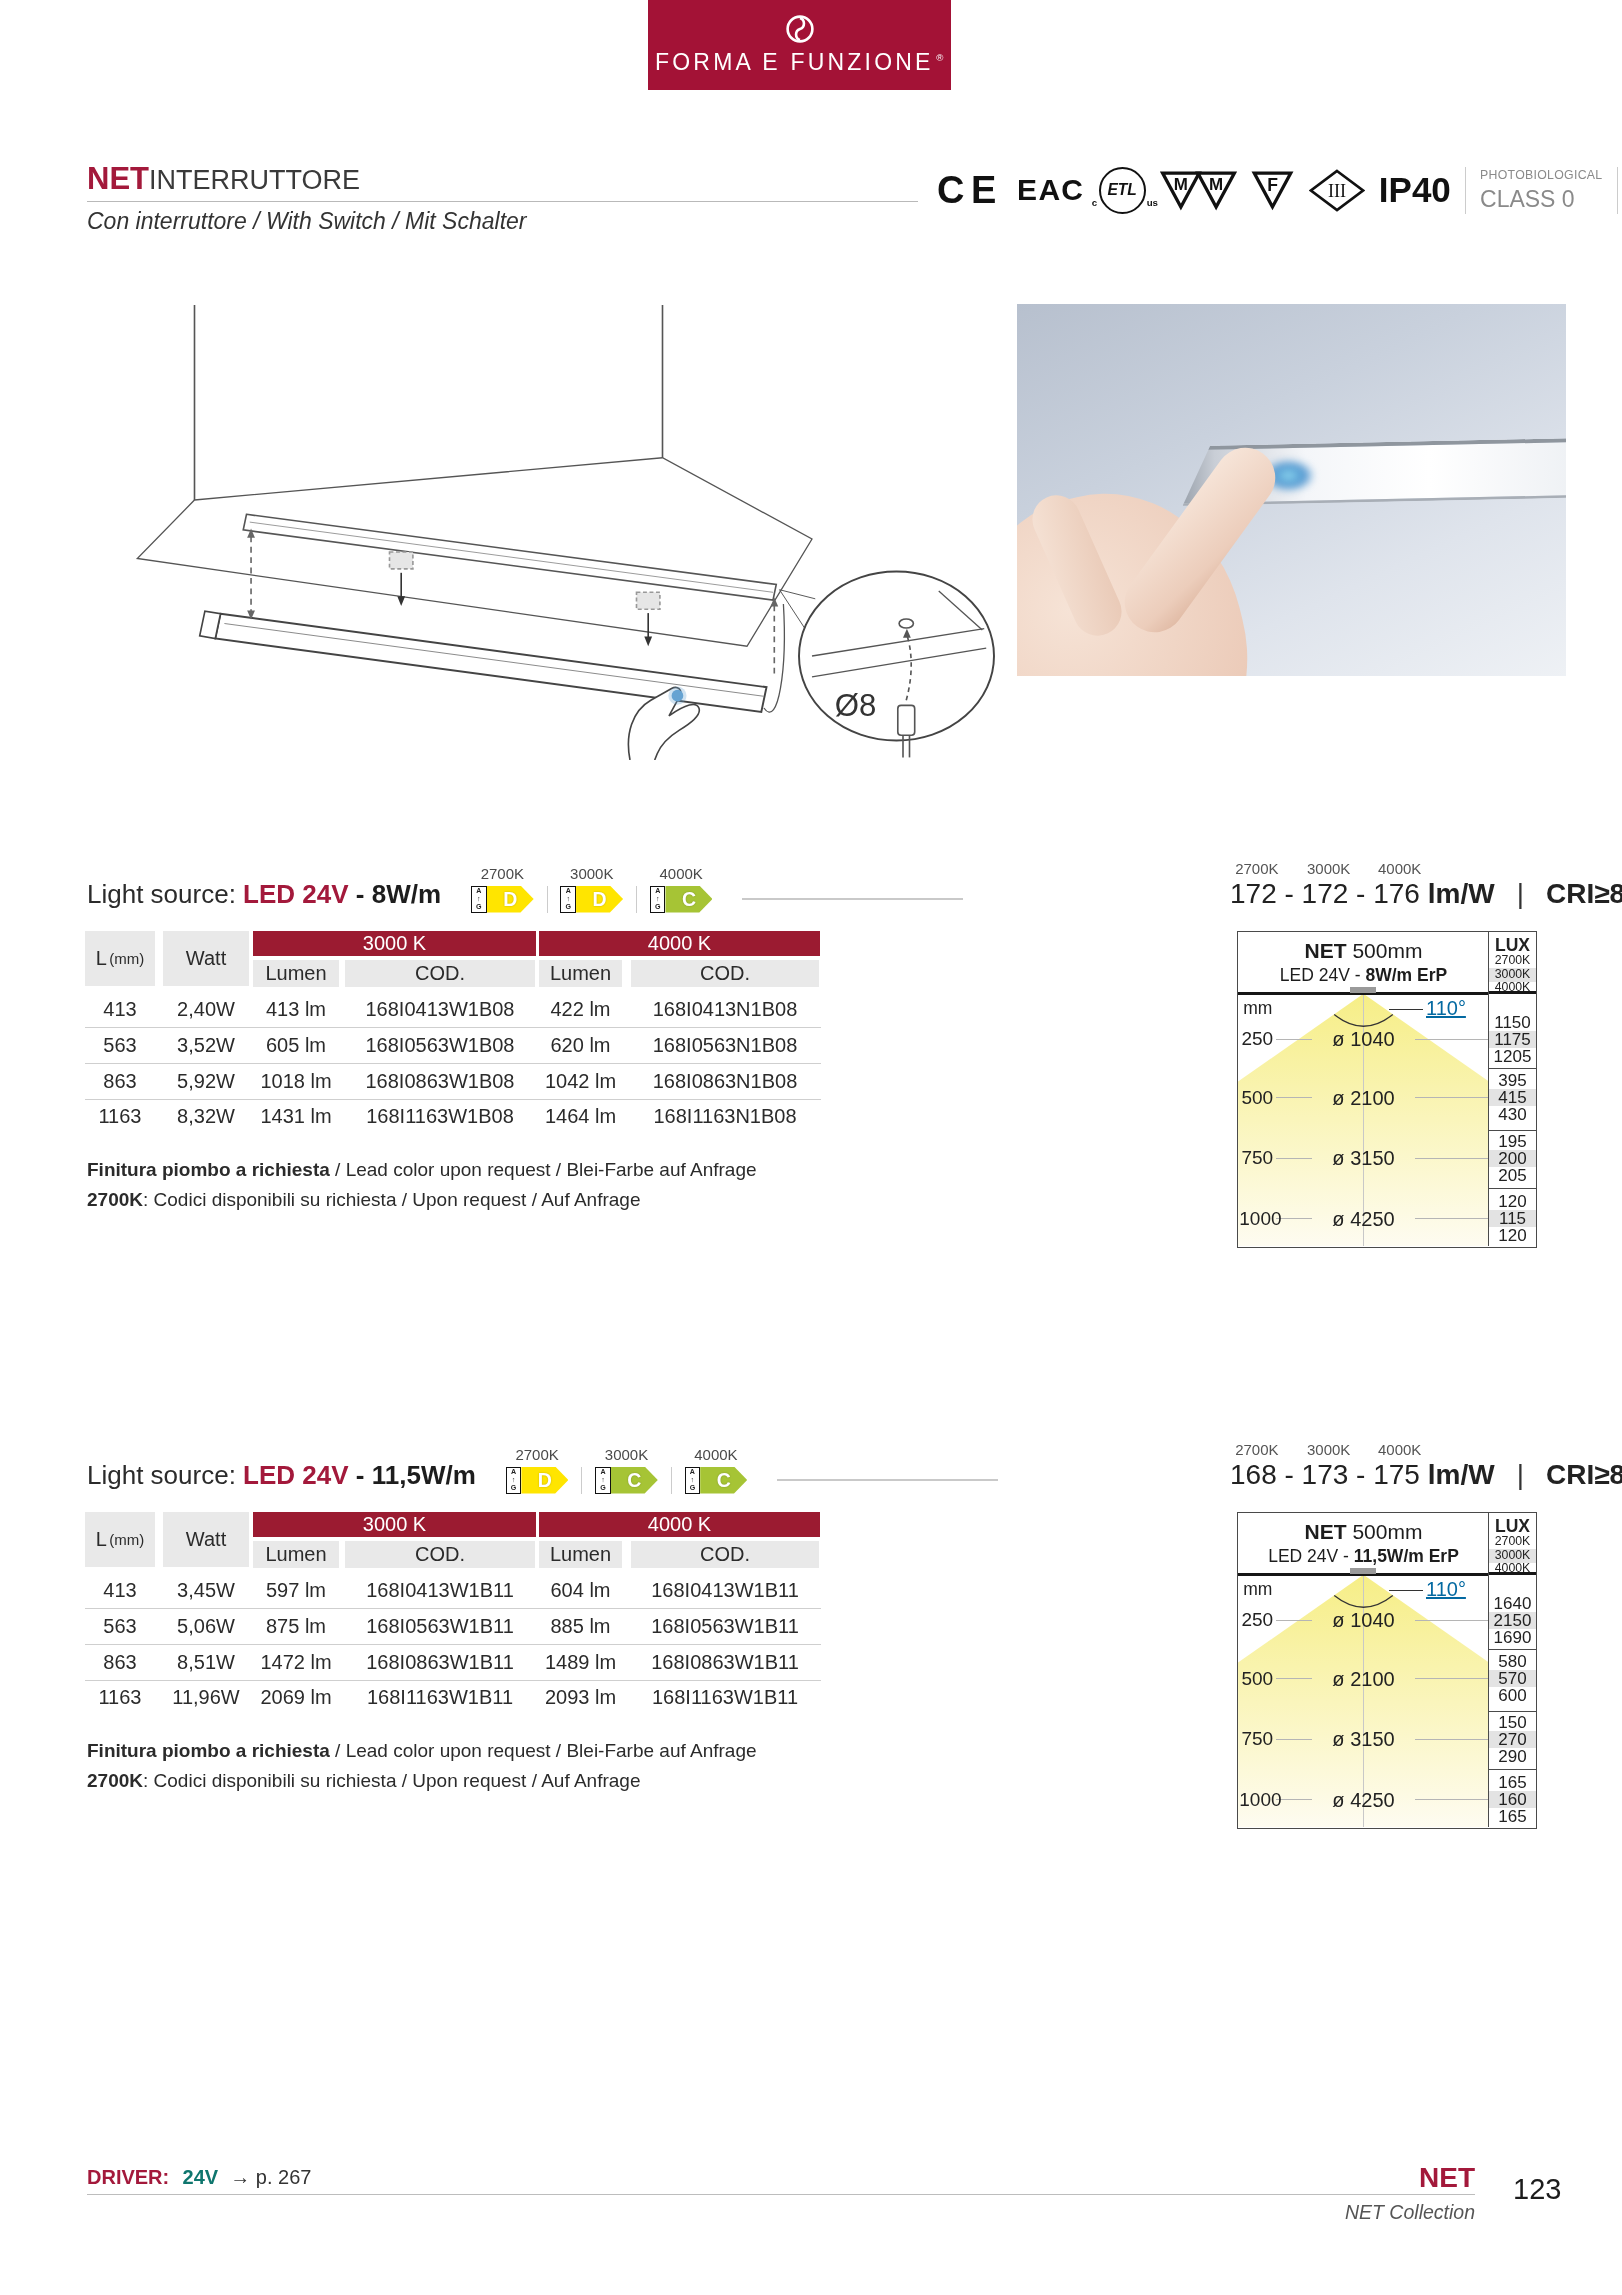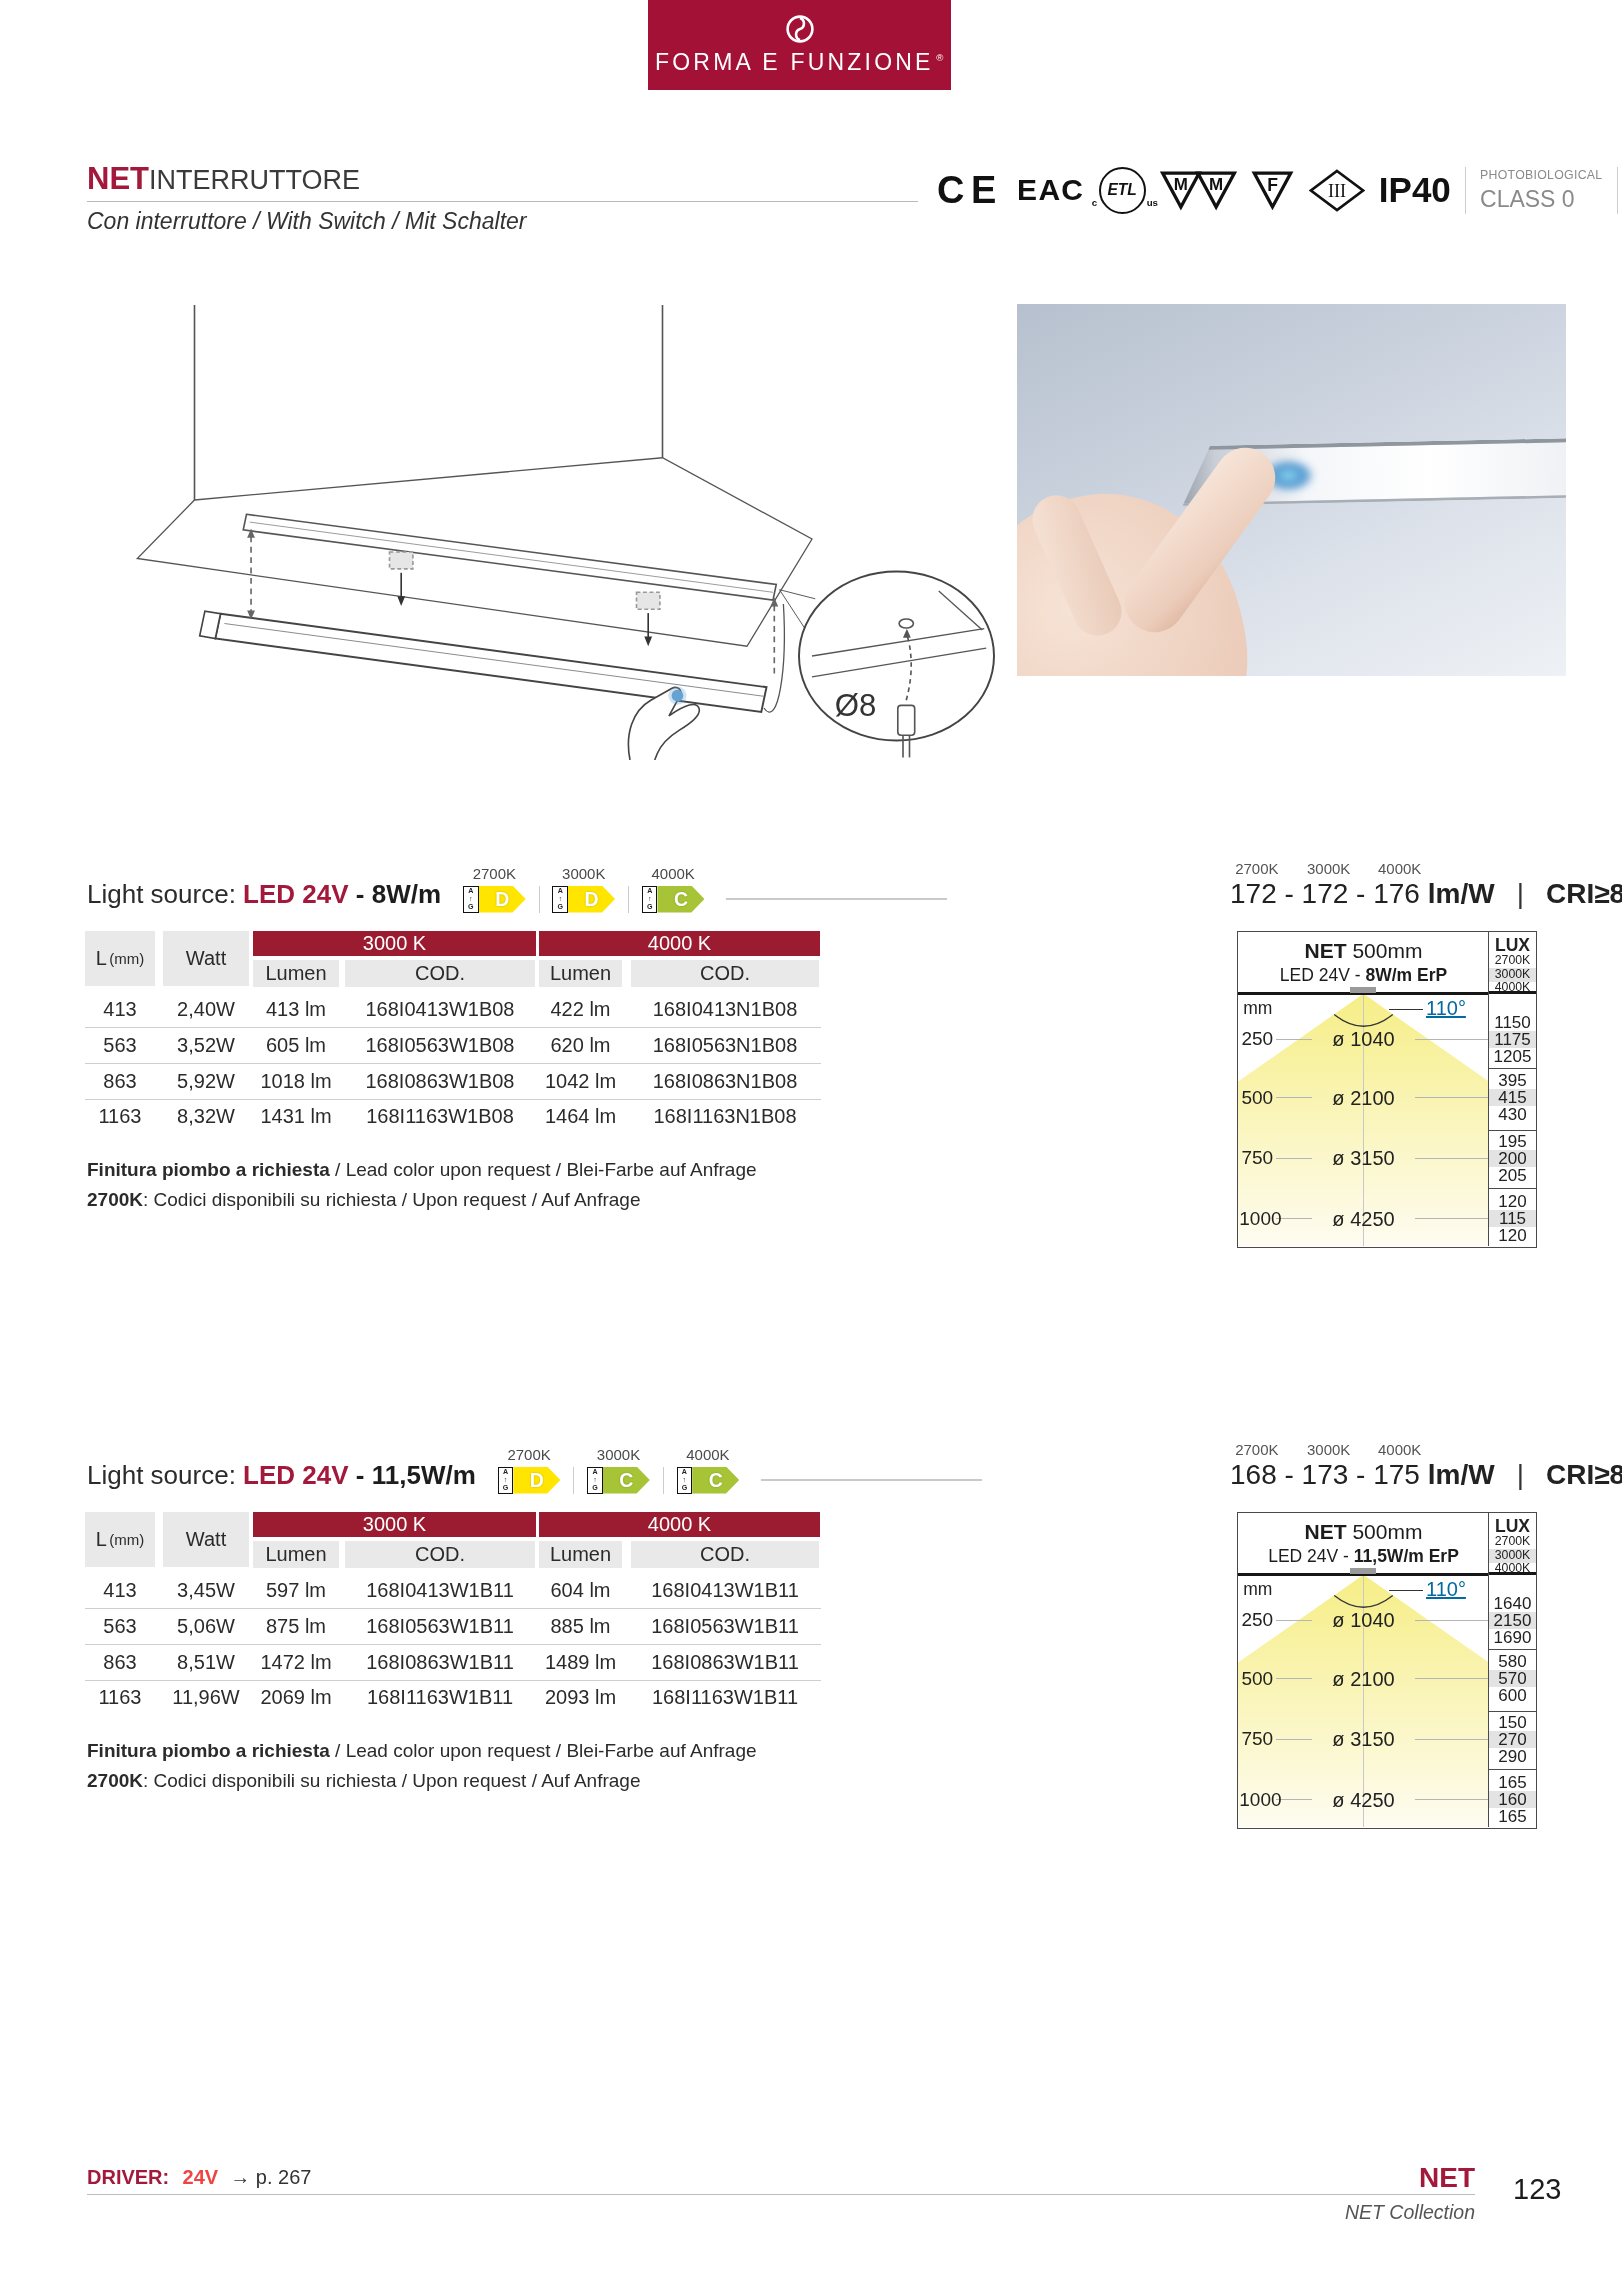--- a/index.html
+++ b/index.html
@@ -46,21 +46,21 @@
             background:radial-gradient(closest-side,#8fd8f0,#4f95cf 45%,rgba(79,149,207,0) 75%); filter:blur(3.9px); }
   .p-palm { position:absolute; left:-45px; bottom:-123px; width:273px; height:305px; border-radius:48%;
             background:radial-gradient(circle at 40% 35%,#f6e3d6,#ecccba 70%,#e2bda8); transform:rotate(-14deg); }
   .p-finger { position:absolute; left:153px; bottom:29px; width:60px; height:214px; border-radius:30px;
               background:linear-gradient(100deg,#f7e6da,#eccdbb 75%,#dfb8a2); transform:rotate(36deg); }
   .p-thumb { position:absolute; left:36px; bottom:36px; width:48px; height:149px; border-radius:26px;
              background:linear-gradient(100deg,#f5e2d5,#e9c9b6); transform:rotate(-24deg); }
 
   
   .section { position:absolute; left:0; width:1623px; height:585px; }
-  .lsrow { position:absolute; left:87px; top:11.7px; display:flex; align-items:flex-end; gap:22px; }
+  .lsrow { position:absolute; left:87px; top:11.7px; display:flex; align-items:flex-end; gap:30px; }
   .ls-text { font-size:26px; color:#2b2b2b; padding-bottom:2.6px; white-space:nowrap; }
   .ls-text .red { color:#A3193B; font-weight:bold; }
   .ls-text .pow { color:#1d1d1d; font-weight:bold; }
   .elabels { display:flex; align-items:flex-end; gap:17px; }
   .elabel { display:flex; flex-direction:column; align-items:center; }
   .el-cap { font-size:15px; color:#4a4a4a; margin-bottom:3.9px; }
   .el-box { display:flex; height:27px; }
   .el-ag { width:15.6px; border:1.3px solid #111; background:#fff; display:flex; flex-direction:column;
            align-items:center; justify-content:center; font-size:7.1px; font-weight:bold; line-height:1.15; }
   .el-arrow { width:47px; display:flex; align-items:center; justify-content:center;
@@ -121,21 +121,21 @@
   .d-lux { position:absolute; right:0; top:0; width:48px; height:314px; border-left:1.3px solid #4a4a4a; background:#fff; }
   .d-luxhead { position:absolute; left:0; top:2.6px; width:47px; text-align:center; font-weight:bold; font-size:17.5px; }
   .d-temp { position:absolute; left:0; width:47px; text-align:center; font-size:12.3px; line-height:13.6px; color:#222; }
   .d-luxg { position:absolute; left:0; width:47px; text-align:center; font-size:17px; line-height:17px; }
   .hl { background:#E3E3E3; }
   .d-luxsep { position:absolute; left:0; width:47px; height:1.3px; background:#4a4a4a; }
 
   
   .f-driver { position:absolute; left:87px; top:2166px; font-size:20px; white-space:nowrap; }
   .f-driver .lab { color:#A3193B; font-weight:bold; }
-  .f-driver .val { font-weight:bold; color:#ef4444; margin-left:7.8px; }
+  .f-driver .val { font-weight:bold; color:#0f766e; margin-left:7.8px; }
   .f-driver .lnk { color:#333; margin-left:6.5px; }
   .f-rule { position:absolute; left:87px; top:2194px; width:1388px; height:1.3px; background:#bdbdbd; }
   .f-net { position:absolute; left:1235px; top:2162px; width:240px; text-align:right;
            color:#A3193B; font-weight:bold; font-size:28px; }
   .f-coll { position:absolute; left:1235px; top:2201px; width:240px; text-align:right;
             font-style:italic; font-size:19.5px; color:#555; }
   .f-page { position:absolute; left:1513px; top:2173px; font-size:29px; font-weight:500; color:#1c1c1c; }
 </style>
 </head>
 <body>

